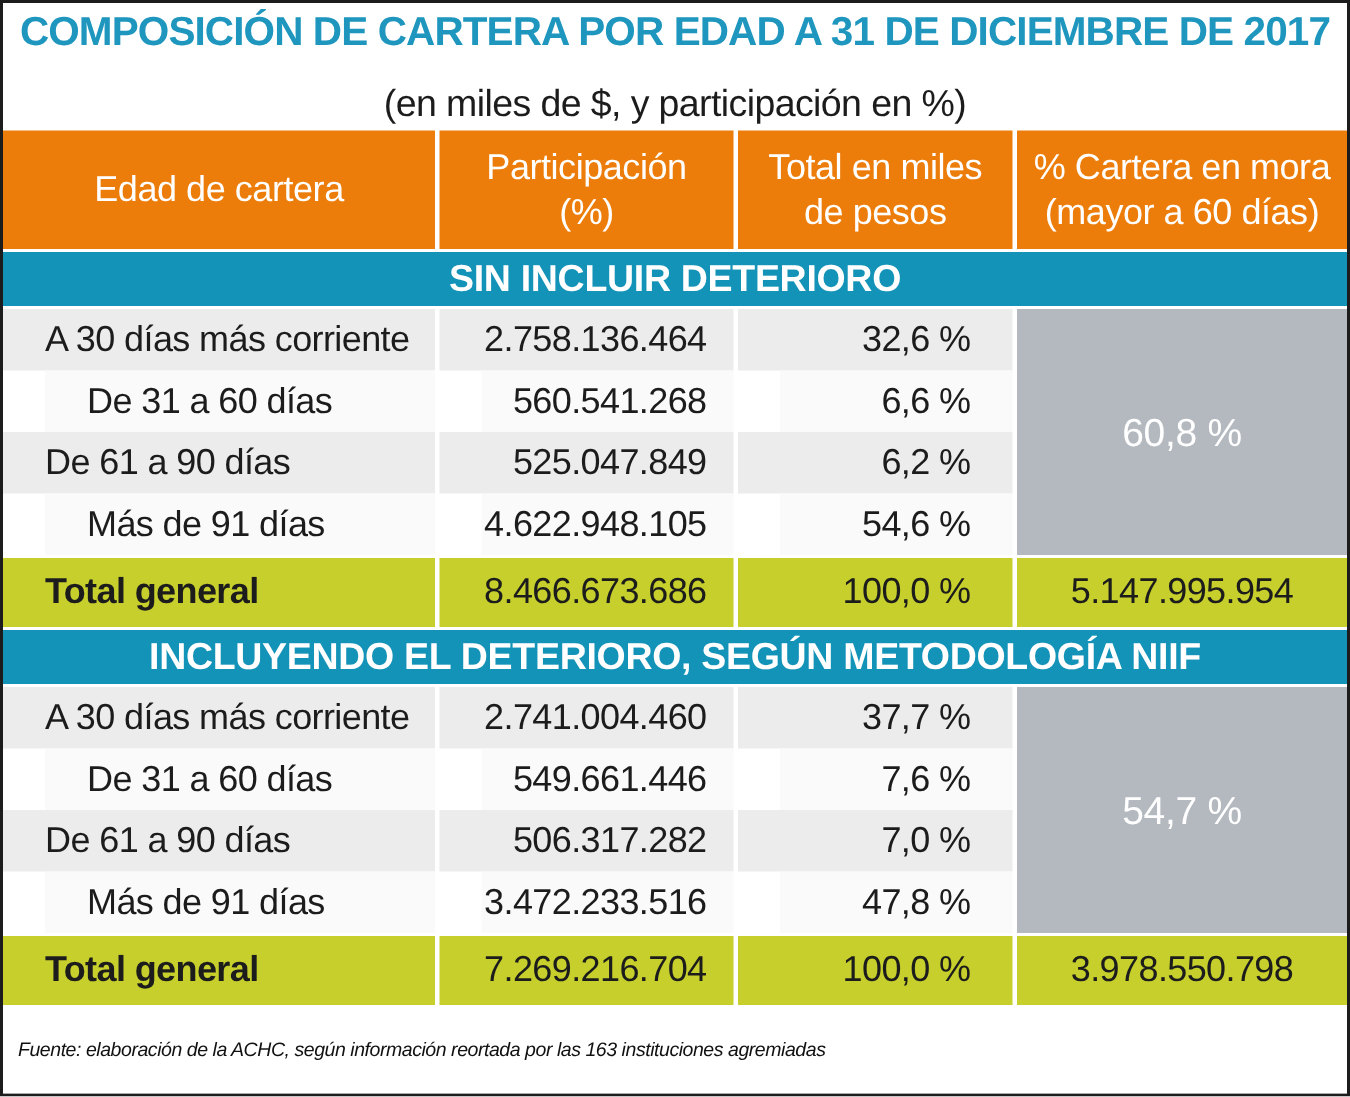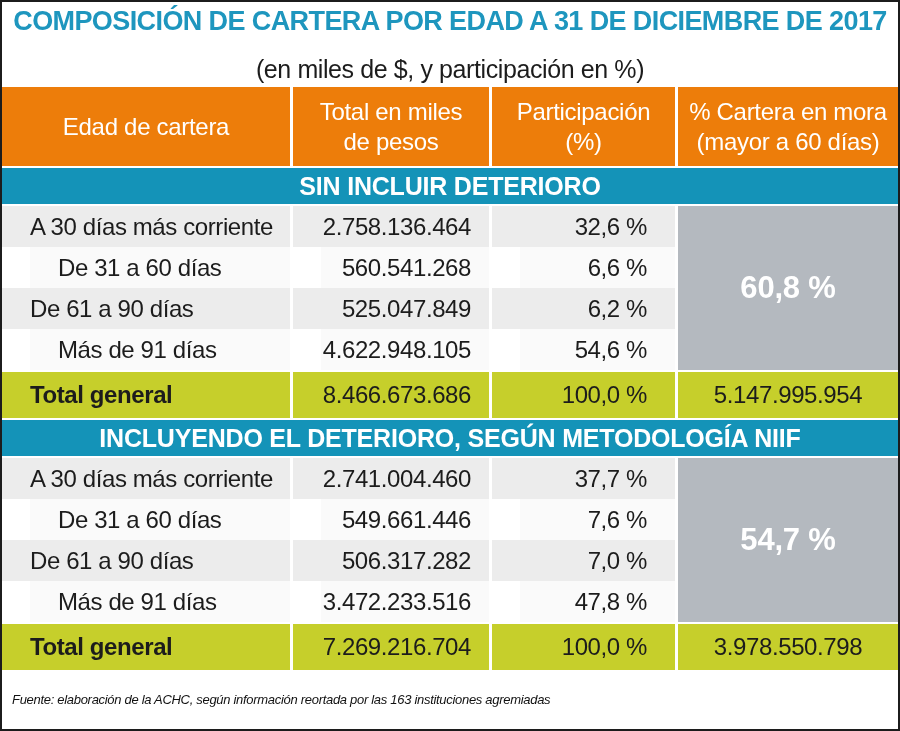--- a/index.html
+++ b/index.html
@@ -30,21 +30,21 @@
 
   .body-grid { margin-top:2px; grid-auto-rows:41px; }
   .cell { display:flex; align-items:center; font-size:24px; color:#1c1c1c; letter-spacing:-0.4px; }
   .cell.label { padding-left:28px; justify-content:flex-start; }
   .cell.num   { justify-content:flex-end; padding-right:18px; }
   .cell.pct   { justify-content:flex-end; padding-right:28px; }
   .row-a { background:#ececec; }
   .row-b { background:#fafafa;margin-left:28px; }
   .mora-cell {
     grid-column:4; grid-row:1 / span 4; background:#b4b9bf;
-    color:#ffffff; font-weight:bold; font-size:31px;
+    color:#ffffff; font-weight:normal; font-size:26px;
     display:flex; align-items:center; justify-content:center; letter-spacing:-0.2px;
   }
 
   .total-grid { margin-top:2px; }
   .total-grid .cell { background:#c6cf2b; height:46px; }
   .total-grid .tlabel { font-weight:bold; padding-left:28px; }
   .total-grid .tmora { justify-content:center; padding:0; }
 
   .footer {
     flex:1; display:flex; align-items:center; padding-left:10px;
@@ -58,24 +58,24 @@
 
 <div class="frame">
 
   <div class="title-block">
     <div class="title">COMPOSICIÓN DE CARTERA POR EDAD A 31 DE DICIEMBRE DE 2017</div>
     <div class="subtitle">(en miles de $, y participación en %)</div>
   </div>
 
   <div class="grid header-grid">
     <div class="hcell">Edad de cartera</div>
+    <div class="hcell">Participación
+(%)</div>
     <div class="hcell">Total en miles
 de pesos</div>
-    <div class="hcell">Participación
-(%)</div>
     <div class="hcell">% Cartera en mora
 (mayor a 60 días)</div>
   </div>
 
   <div class="band">SIN INCLUIR DETERIORO</div>
 
   <div class="grid body-grid">
     <div class="mora-cell">60,8 %</div>
 
     <div class="rowwrap">

